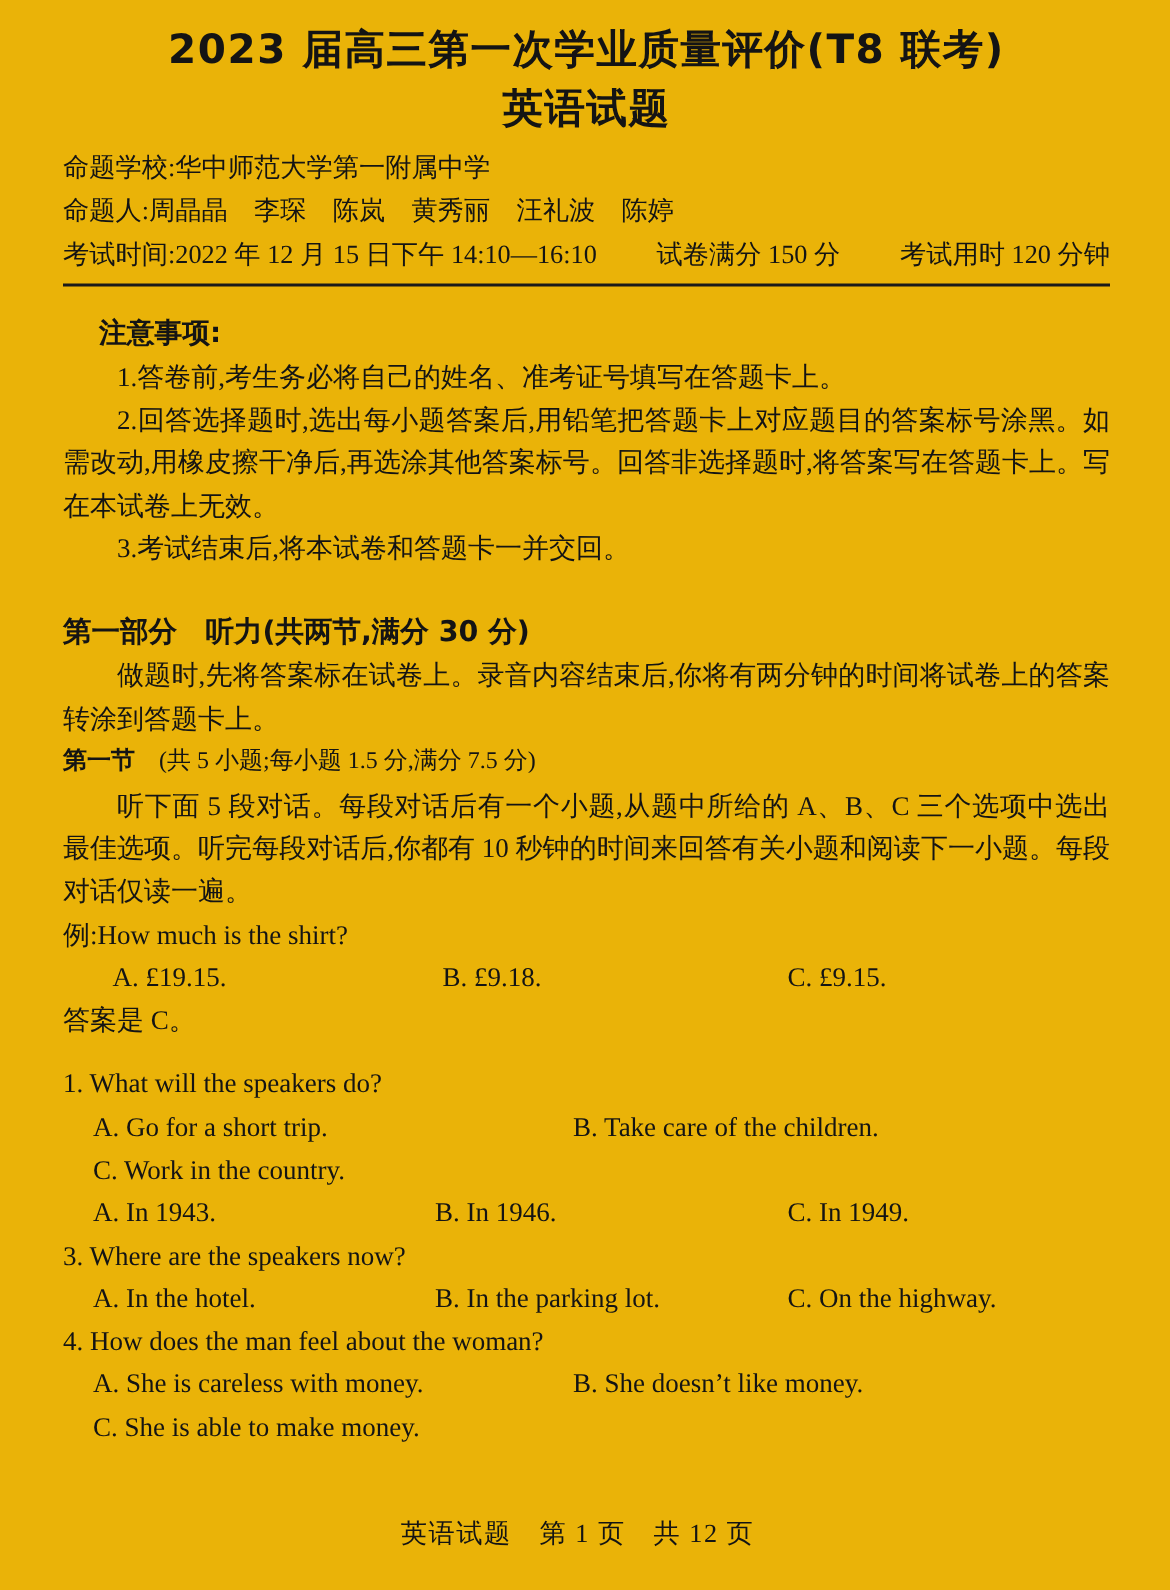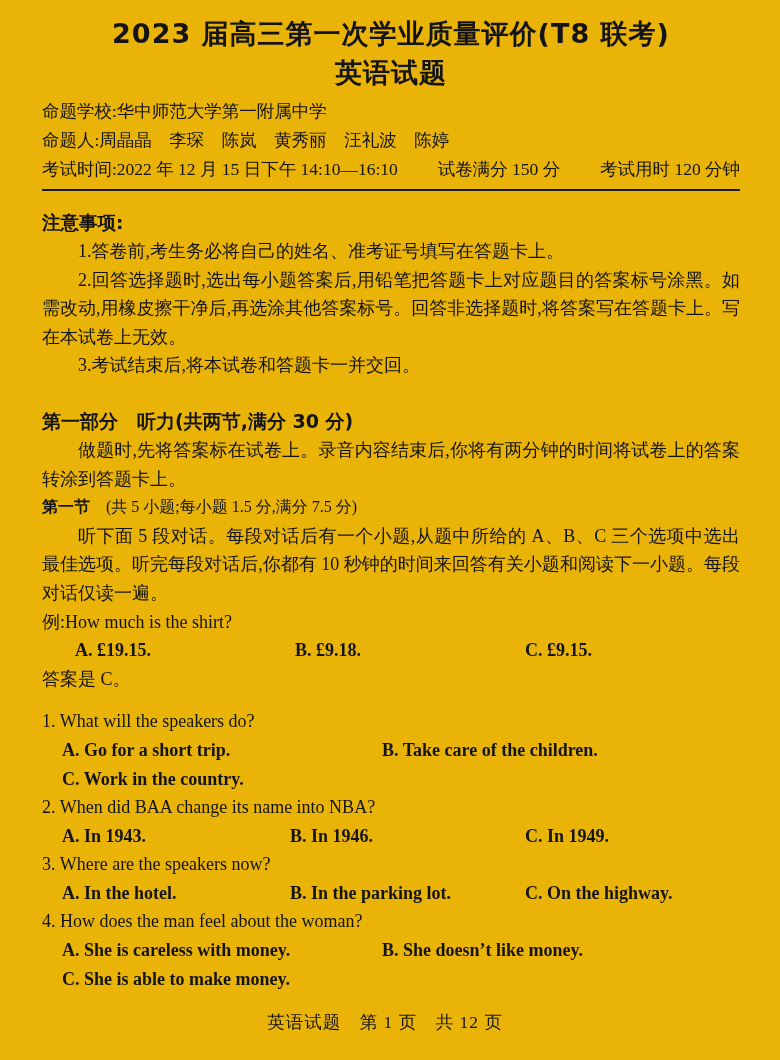--- a/index.html
+++ b/index.html
@@ -33,20 +33,21 @@
   }
 
   .h-bold {
     font-family:"DejaVu Sans","Liberation Sans",sans-serif;
     font-weight:bold;
   }
   .notice-heading {
     margin-top:17px;
     font-size:18.5px;
     line-height:29px;
+    margin-left:24px;
   }
   .para {
     font-size:18px;
     line-height:28.6px;
     text-align:justify;
     text-indent:2em;
     margin:0;
   }
 
   .part-heading {
@@ -58,21 +59,21 @@
     font-size:16px;
     line-height:28.6px;
   }
   .section-heading .sec-info {
     font-family:"Liberation Serif","DejaVu Serif",serif;
     font-weight:normal;
   }
 
   .line { font-size:18px; line-height:28.6px; }
 
-  .opt-row { display:flex; font-size:18px; line-height:28.6px;font-weight:bold; }
+  .opt-row { display:flex; font-size:18px; line-height:28.6px; }
   .opt-row.example-row { padding-left:33px; }
   .opt-row.q-row { padding-left:20px; }
   .col-ex-a { flex:0 0 220px; }
   .col-ex-b { flex:0 0 230px; }
   .col-3a { flex:0 0 228px; }
   .col-3b { flex:0 0 235px; }
   .col-2a { flex:0 0 320px; }
   .col-rest { flex:1 1 auto; }
 
   .questions { margin-top:14px; }
@@ -138,21 +139,20 @@
         <div class="opt-row q-row">
           <span class="col-2a">A. Go for a short trip.</span>
           <span class="col-rest">B. Take care of the children.</span>
         </div>
         <div class="opt-row q-row">
           <span class="col-rest">C. Work in the country.</span>
         </div>
       </div>
 
       <div class="q-block">
-        <div class="line">2. When did BAA change its name into NBA?</div>
         <div class="opt-row q-row">
           <span class="col-3a">A. In 1943.</span>
           <span class="col-3b">B. In 1946.</span>
           <span class="col-rest">C. In 1949.</span>
         </div>
       </div>
 
       <div class="q-block">
         <div class="line">3. Where are the speakers now?</div>
         <div class="opt-row q-row">

